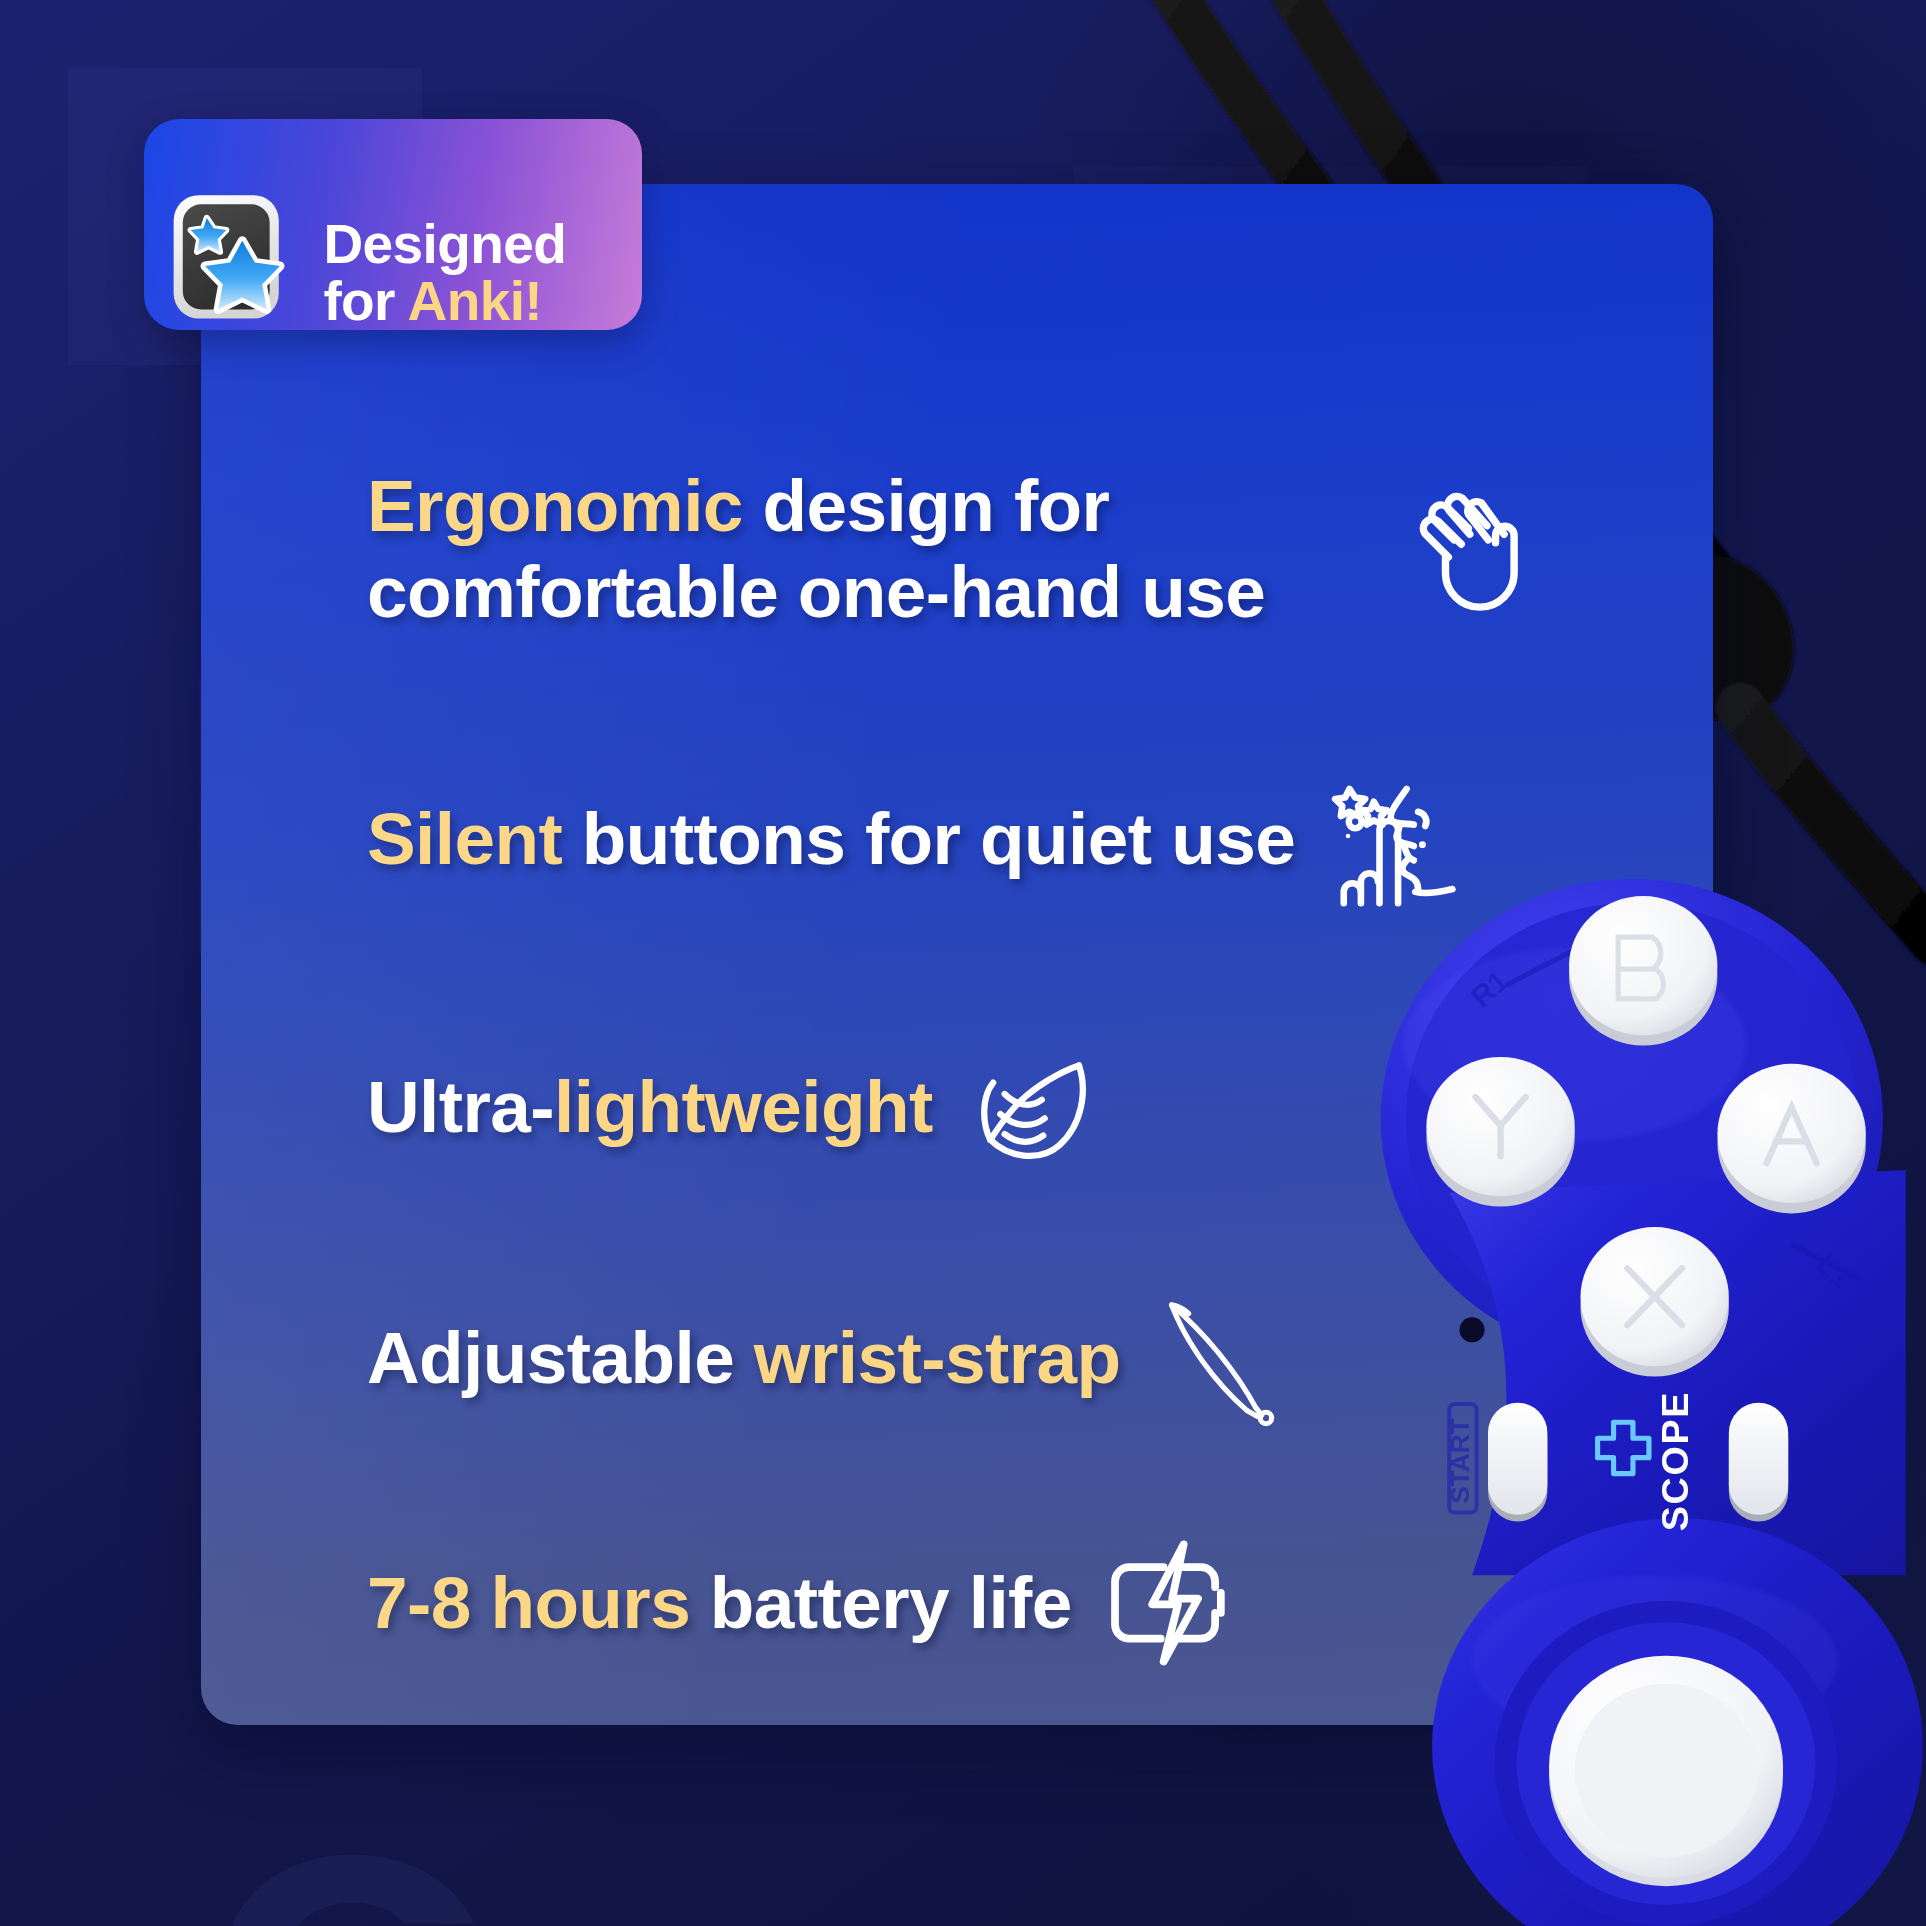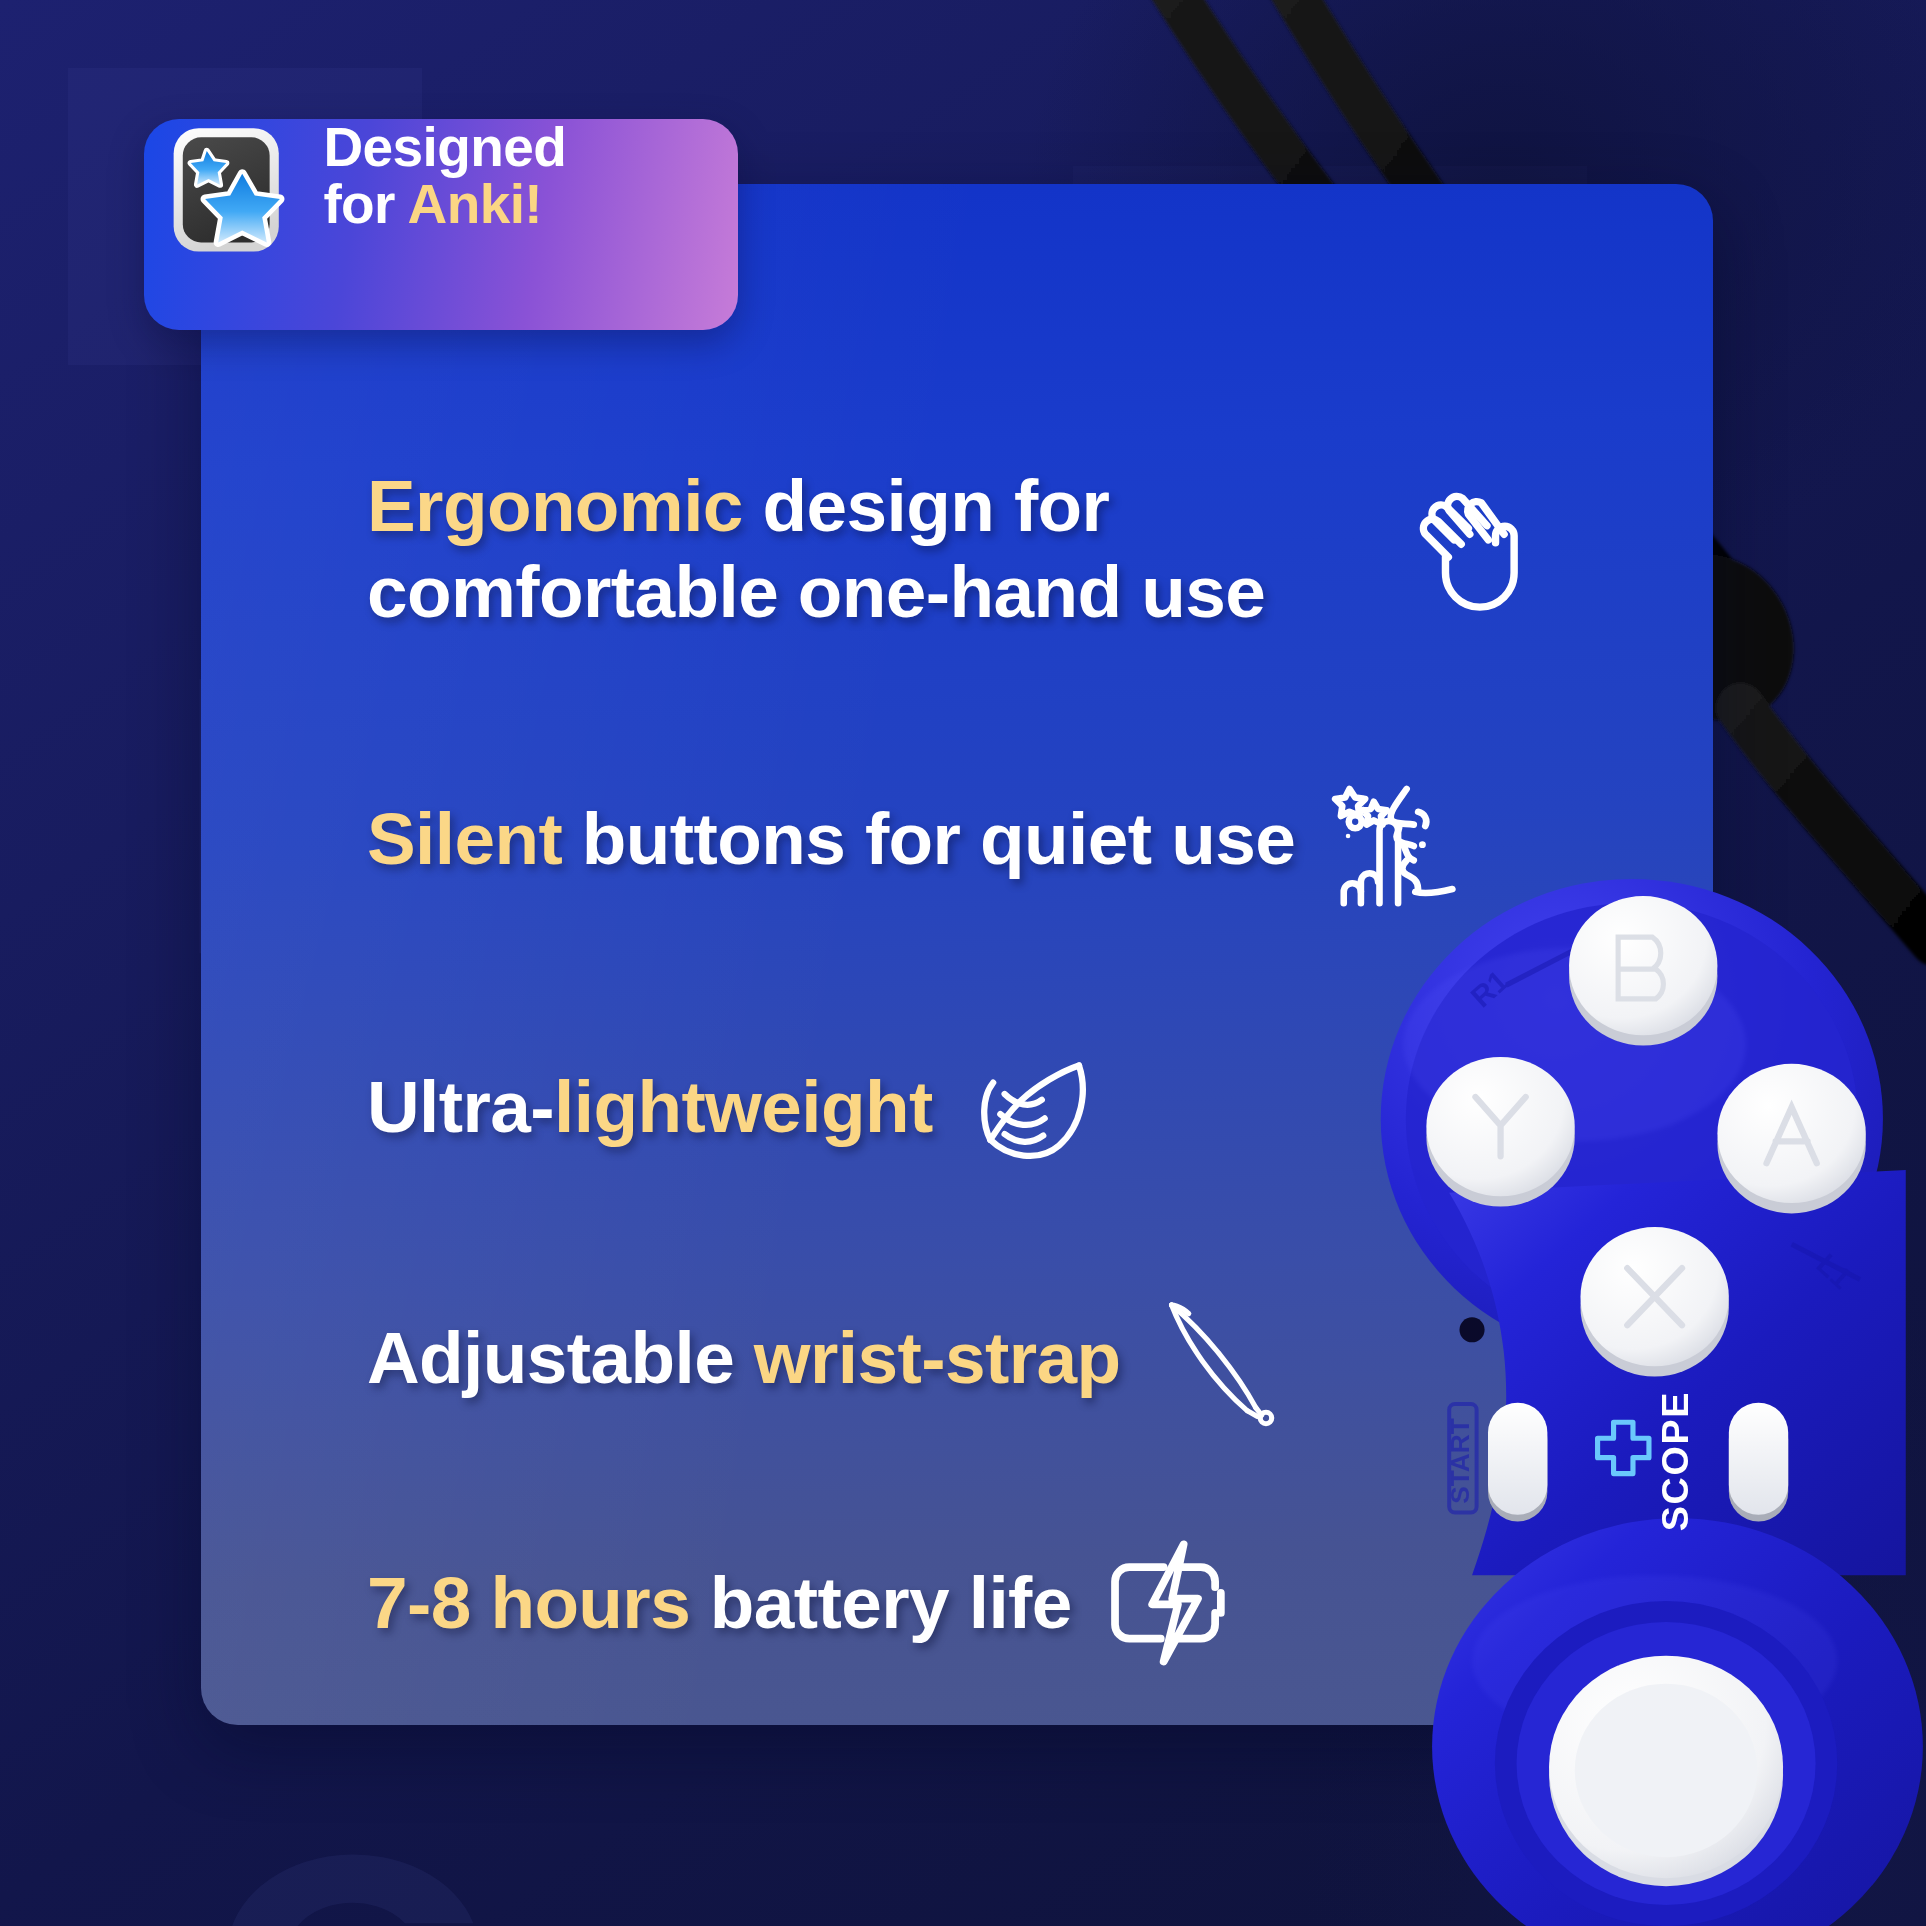--- a/index.html
+++ b/index.html
@@ -85,24 +85,24 @@
   .f2 { margin-top:123px; }
   .f3 { margin-top:106px; }
   .f4 { margin-top:100px; }
 
   .f0 .feature-text { max-width:1004px; }
 
   
   #badge {
     position:absolute;
     left:144px; top:119px;
-    width:594px; height:211px;
+    width:498px; height:211px;
     border-radius:35px;
     background:linear-gradient(100deg,#1a47e6 0%,#4b46d8 36%,#8a52d6 66%,#c77cd8 100%);
-    display:flex; align-items:flex-start;
+    display:flex; align-items:flex-end;
     box-shadow:0 12.6px 34px rgba(10,12,60,0.35);
     padding-left:25px;
     gap:19.4px;
   }
   #badge-text {
     font-size:55px;
     line-height:1.04;
     font-weight:700;
     color:#ffffff;
     letter-spacing:-0.6px;

